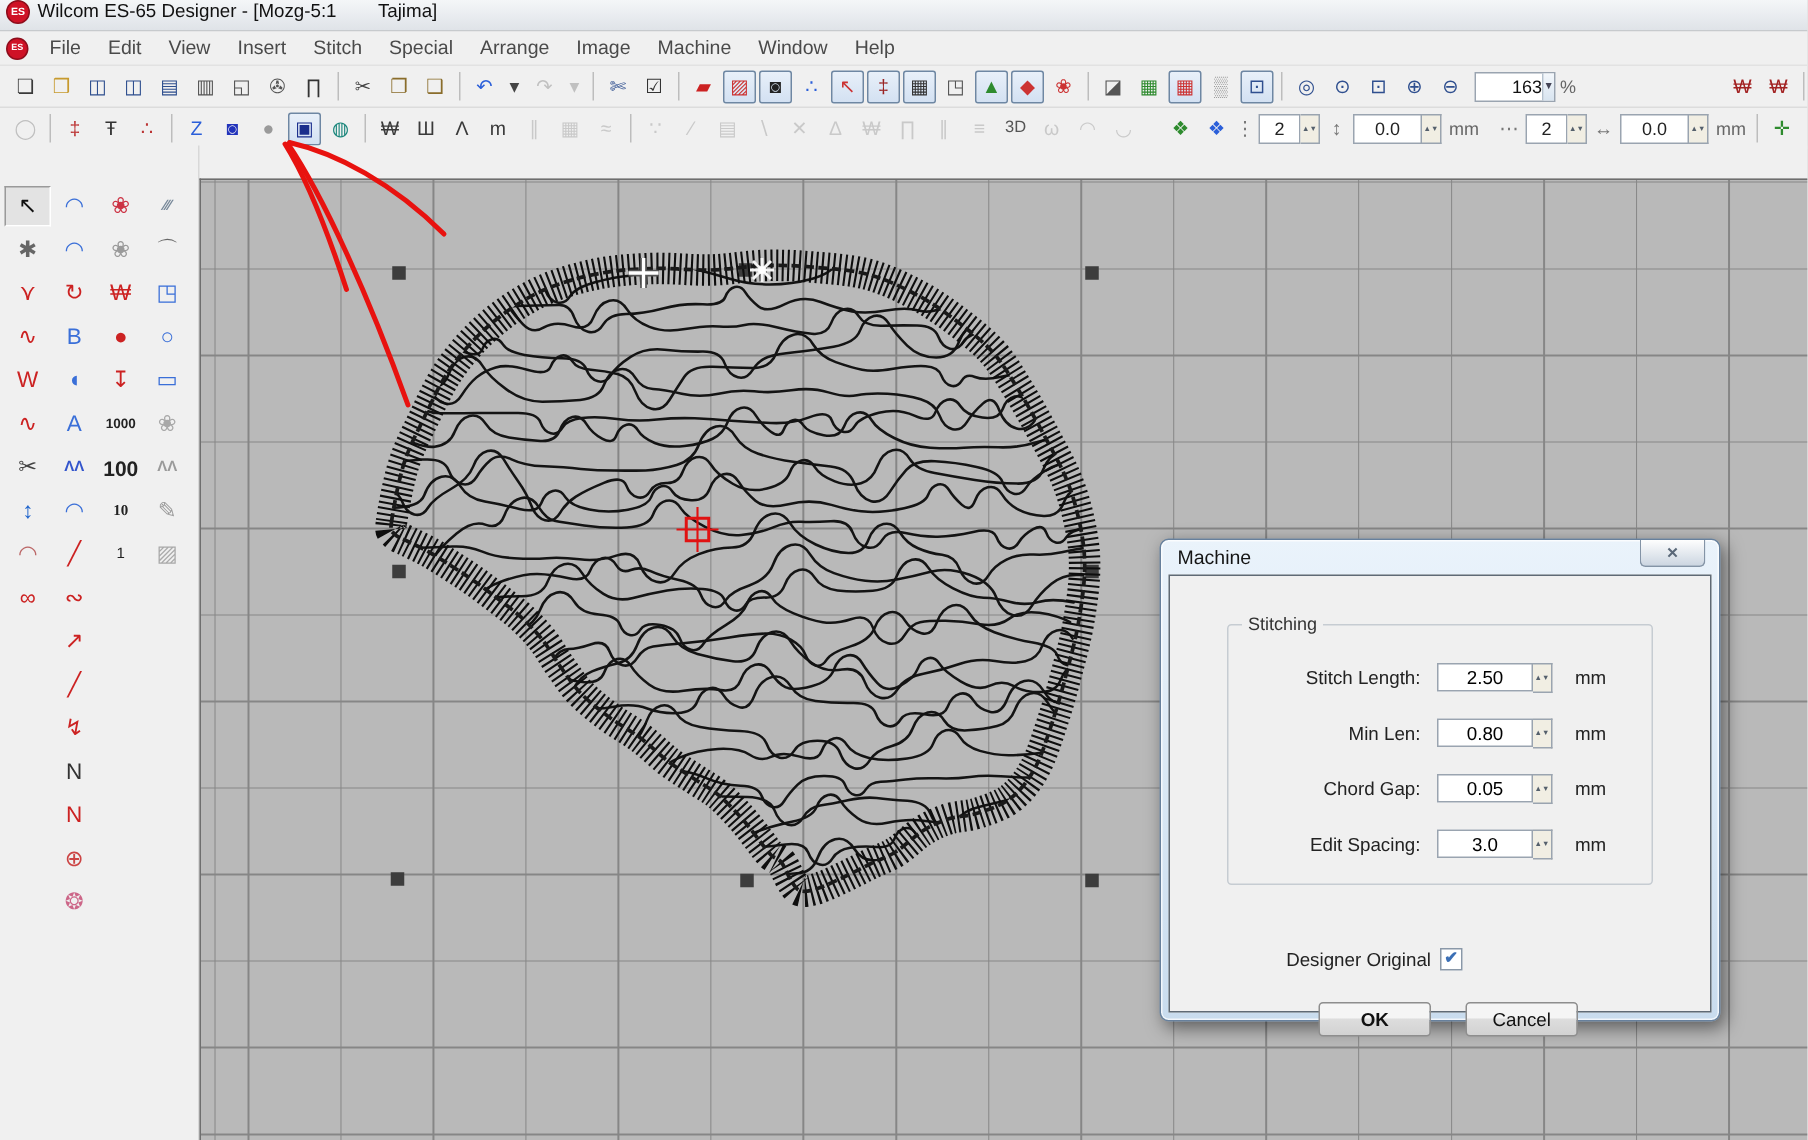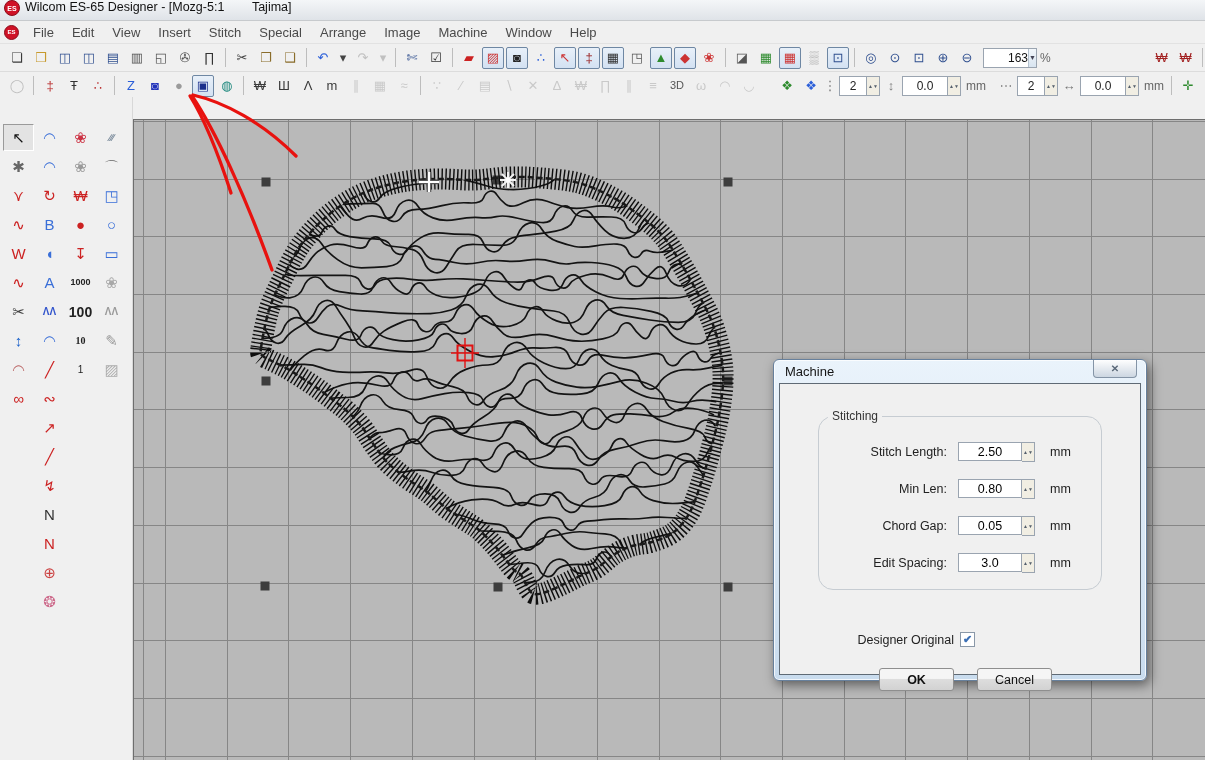--- a/index.html
+++ b/index.html
@@ -72,21 +72,21 @@
     background:linear-gradient(#eaf3fb,#c9dcee);
     box-shadow:3px 4px 12px rgba(0,0,0,.5), inset 0 0 0 1px rgba(255,255,255,.75);}
   #dialog-title{position:absolute;left:11px;top:4px;font-size:13px;color:#151515;}
   #dialog-close{position:absolute;right:9px;top:0;width:42px;height:17px;
     border:1px solid #8494a6;border-top:none;border-radius:0 0 4px 4px;
     background:linear-gradient(#fefefe,#ccd6e1);display:flex;align-items:center;
     justify-content:center;font-size:10px;font-weight:bold;color:#5a6878;}
   #dialog-body{position:absolute;left:5px;right:5px;top:23px;bottom:5px;
     background:#f0f0f0;border:1px solid #5f6a75;}
   #group-box{position:absolute;left:38px;top:32px;width:282px;height:172px;
-    border:1px solid #c6ccd2;border-radius:15px;}
+    border:1px solid #c6ccd2;border-radius:3px;}
   #group-label{position:absolute;left:9px;top:-8px;background:#f0f0f0;
     padding:0 4px;font-size:12px;color:#333;}
   .dlg-row{display:flex;align-items:center;height:37px;margin-top:0;}
   .dlg-row:first-child{margin-top:16px;}
   .dlg-row .lab{width:128px;text-align:right;font-size:12.5px;color:#222;margin-right:11px;}
   .dlg-row input{width:50px;height:17px;border:1px solid #9aa4b0;font-size:12.5px;
     text-align:center;font-family:"Liberation Sans",sans-serif;padding:0 6px;}
   .dlg-row .unit{font-size:12.5px;color:#222;margin-left:13px;}
   #replace-row{position:absolute;left:0;top:248px;width:200px;right:0;display:flex;
     align-items:center;justify-content:flex-end;width:195px;}

